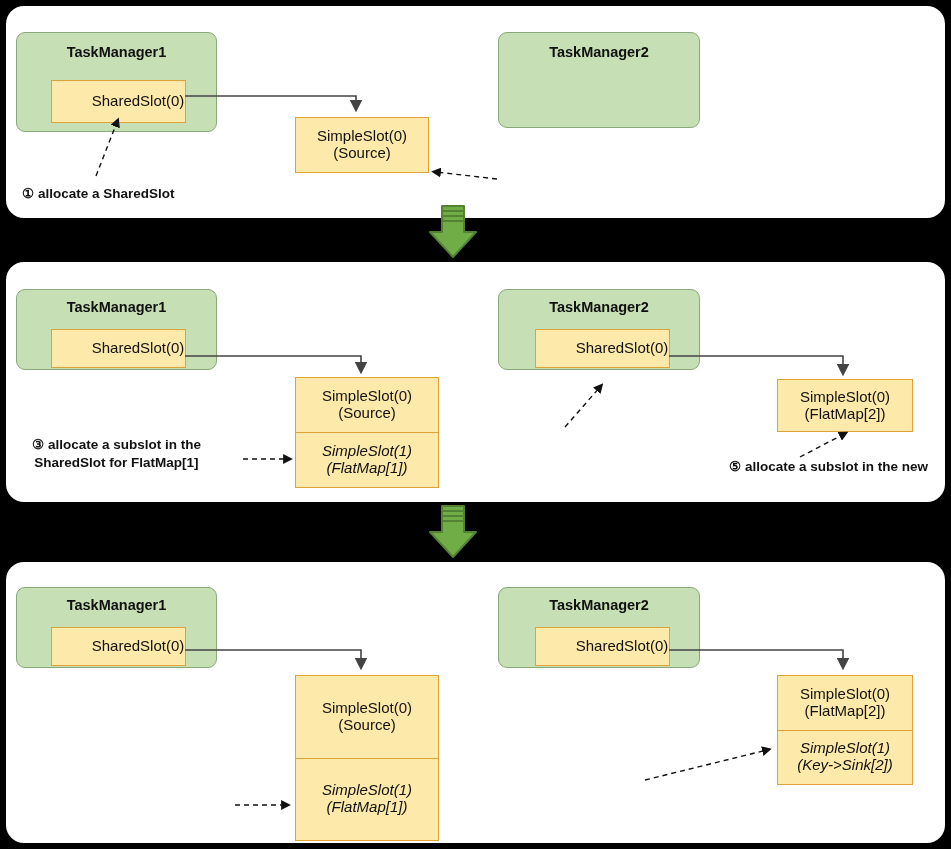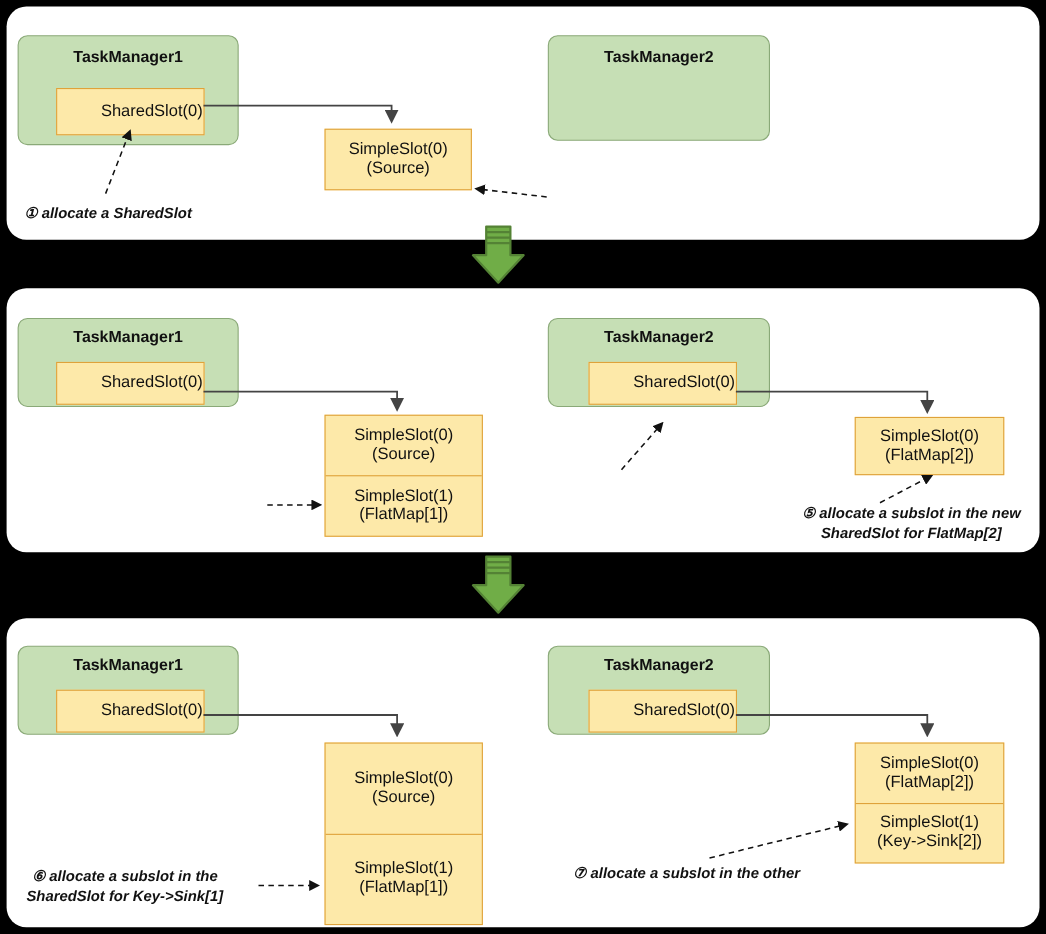--- a/index.html
+++ b/index.html
@@ -73,29 +73,29 @@
     align-items: center;
     justify-content: center;
     font-size: 15px;
     color: #111111;
     line-height: 1.12;
     text-align: center;
     box-sizing: border-box;
   }
   .stack .cell + .cell {
     border-top: 1.5px solid #dfa23a;
+    font-style: italic;
   }
   .caption {
     position: absolute;
     font-size: 13.5px;
     font-weight: bold;
     color: #111111;
     line-height: 1.32;
     white-space: nowrap;
-    font-style: italic;
   }
   .caption.center { text-align: center; }
   svg.overlay {
     position: absolute;
     left: 0; top: 0;
     width: 951px;
     height: 849px;
     pointer-events: none;
   }
   .arrow-sep {
@@ -161,28 +161,34 @@
       </div>
     </div>
 
     <div class="stack" style="left:771px; top:117px; width:136px; height:53px;">
       <div class="cell">
         <span>SimpleSlot(0)</span>
         <span class="l2">(FlatMap[2])</span>
       </div>
     </div>
 
+    <div class="caption center" style="left:26px; top:174px;">
+      <div>
+        <span>③</span>
+        <span>allocate a subslot in the</span>
+      </div>
+      <div>SharedSlot for FlatMap[1]</div>
+    </div>
 
 
     <div class="caption center" style="left:695px; top:196px;margin-left:28px;">
       <div>
         <span>⑤</span>
         <span>allocate a subslot in the new</span>
       </div>
-      <div>SharedSlot for FlatMap[2]</div>
     </div>
   </div>
 
   <div class="panel" style="left:6px; top:562px; width:939px; height:281px;">
 
     <div class="tm-box" style="left:10px; top:25px; width:201px; height:81px;">
       <div class="tm-title" style="top:9px;">TaskManager1</div>
       <div class="slot" style="left:34px; top:39px; width:135px; height:39px;">
         <span>SharedSlot(0)</span>
       </div>
@@ -210,33 +216,22 @@
       <div class="cell">
         <span>SimpleSlot(0)</span>
         <span class="l2">(FlatMap[2])</span>
       </div>
       <div class="cell">
         <span>SimpleSlot(1)</span>
         <span class="l2">(Key-&gt;Sink[2])</span>
       </div>
     </div>
 
-    <div class="caption center" style="left:18px; top:226px;">
-      <div>
-        <span>⑥</span>
-        <span>allocate a subslot in the</span>
-      </div>
-      <div>SharedSlot for Key-&gt;Sink[1]</div>
-    </div>
 
     <div class="caption center" style="left:515px; top:223px;">
-      <div>
-        <span>⑦</span>
-        <span>allocate a subslot in the other</span>
-      </div>
     </div>
   </div>
 
   <svg class="overlay" viewBox="0 0 951 849">
     <defs>
       <marker id="solidArrow" markerWidth="8" markerHeight="8" refX="4" refY="4" orient="auto" markerUnits="strokeWidth">
         <path d="M0,0 L8,4 L0,8 z" fill="#444444"></path>
       </marker>
       <marker id="dashArrow" markerWidth="7" markerHeight="7" refX="3.5" refY="3.5" orient="auto" markerUnits="strokeWidth">
         <path d="M0,0 L7,3.5 L0,7 z" fill="#111111"></path>

